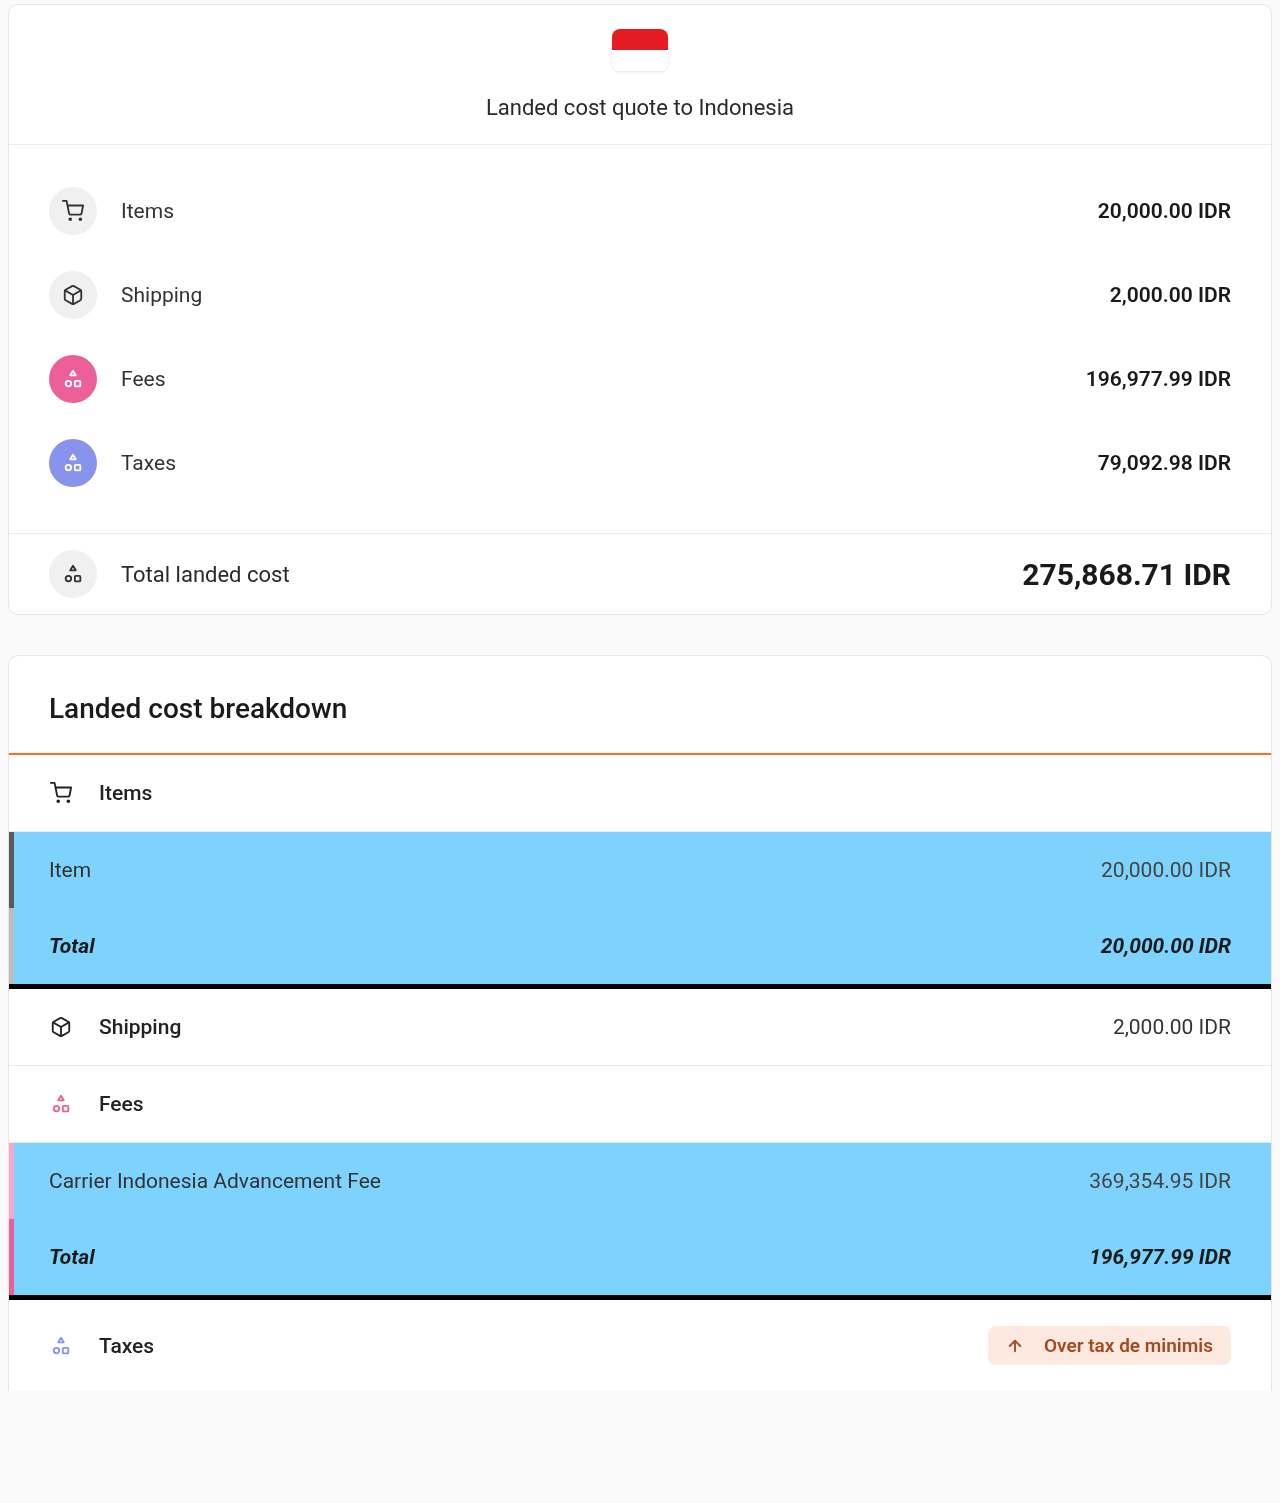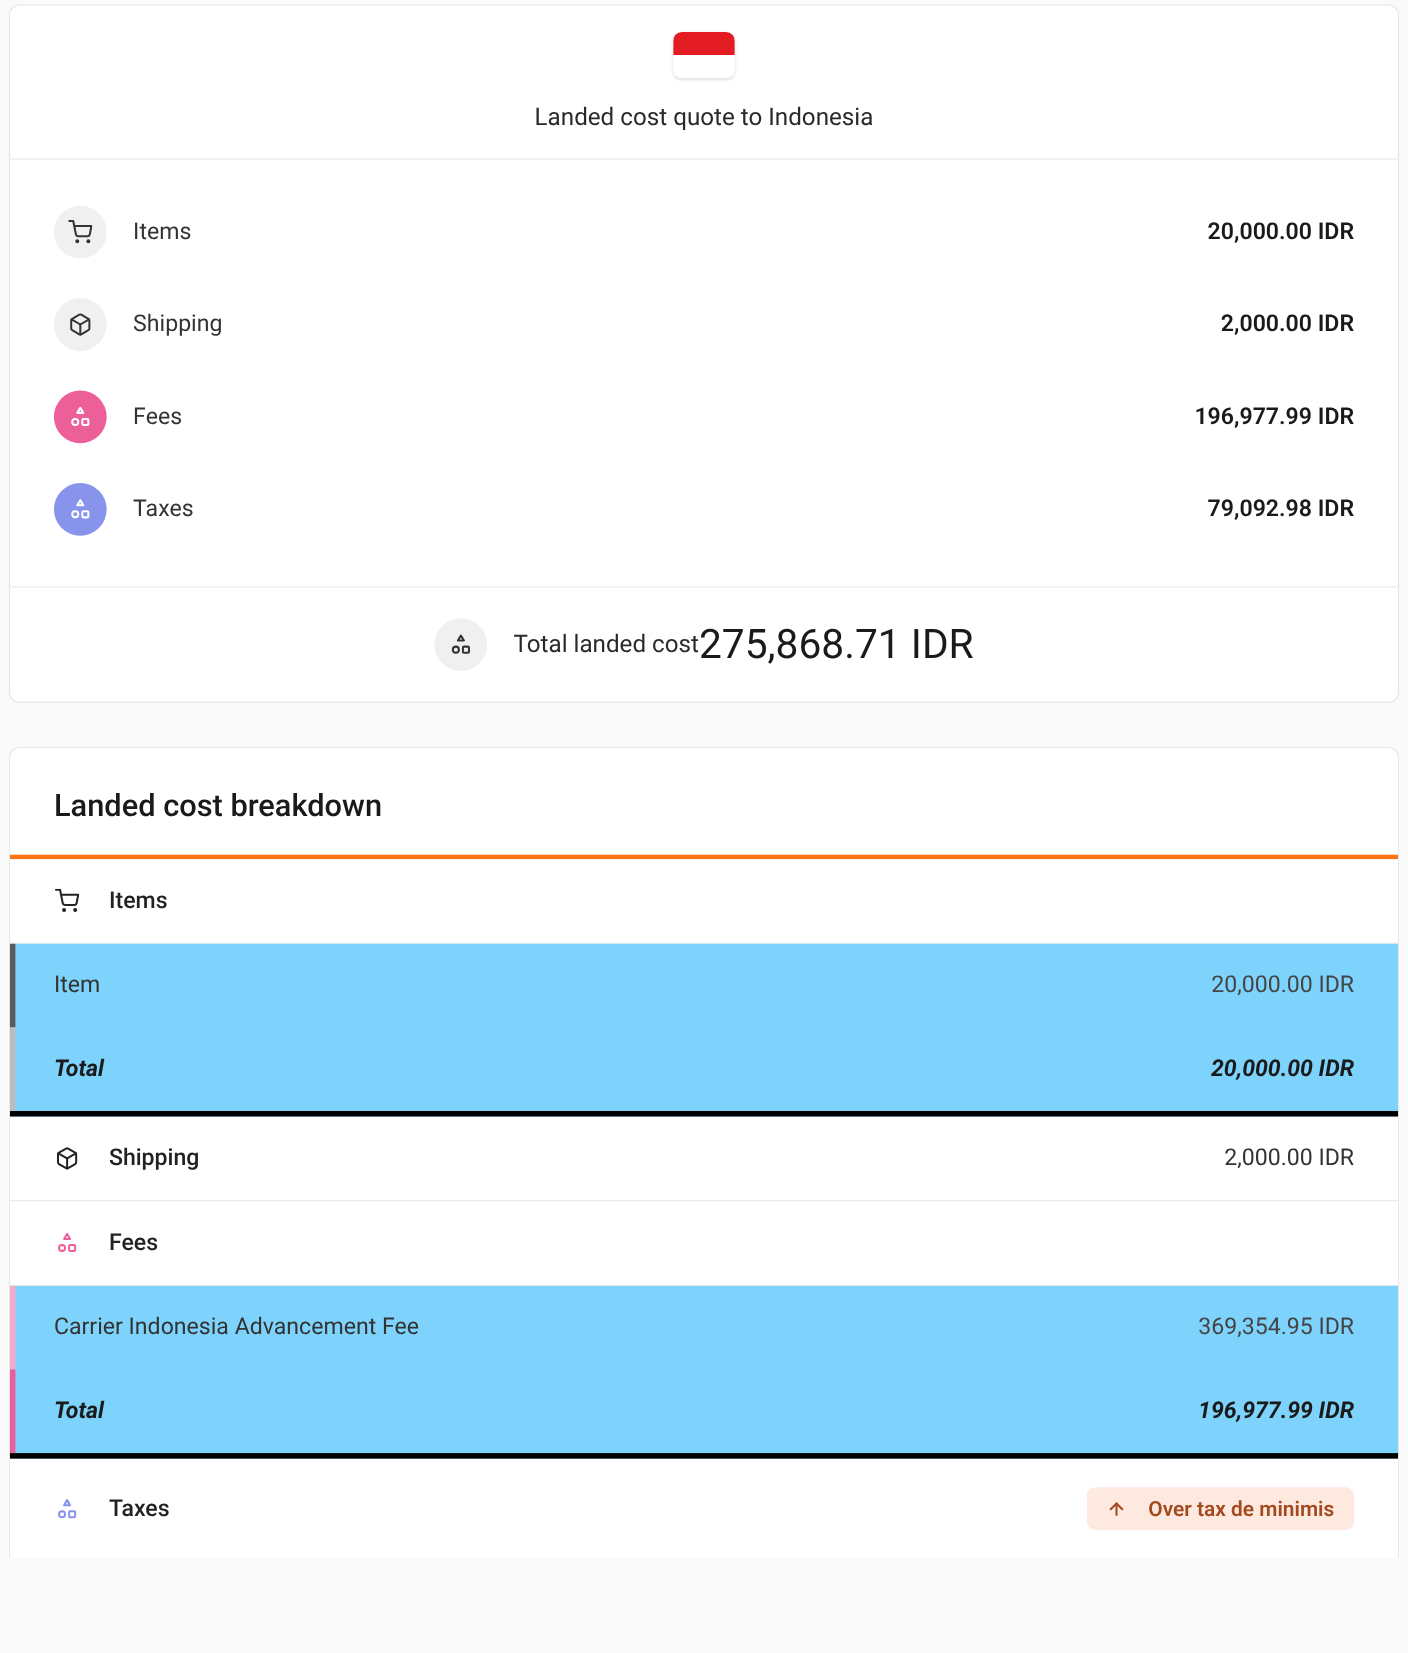--- a/index.html
+++ b/index.html
@@ -72,44 +72,44 @@
   color: #333;
   font-weight: 400;
 }
 .row-value {
   font-size: 21px;
   color: #1a1a1a;
   font-weight: 600;
 }
 .card-footer {
   border-top: 1px solid #eaeaea;
-  padding: 28px 40px;
-  display: flex;
-  align-items: center;
-  justify-content: center;
+  padding: 16px 40px;
+  display: flex;
+  align-items: center;
+  justify-content: space-between;
 }
 .footer-left {
   display: flex;
   align-items: center;
   gap: 24px;
 }
 .footer-label {
   font-size: 22px;
   color: #2a2a2a;
   font-weight: 400;
 }
 .footer-value {
-  font-size: 37px;
-  color: #1a1a1a;
-  font-weight: 400;
+  font-size: 30px;
+  color: #1a1a1a;
+  font-weight: 700;
 }
 
 .breakdown-header {
   padding: 36px 40px 28px 40px;
-  border-bottom: 4px solid #f97316;
+  border-bottom: 2px solid #f97316;
 }
 .breakdown-title {
   font-size: 28px;
   font-weight: 500;
   color: #1a1a1a;
 }
 .section-head {
   display: flex;
   align-items: center;
   justify-content: space-between;

